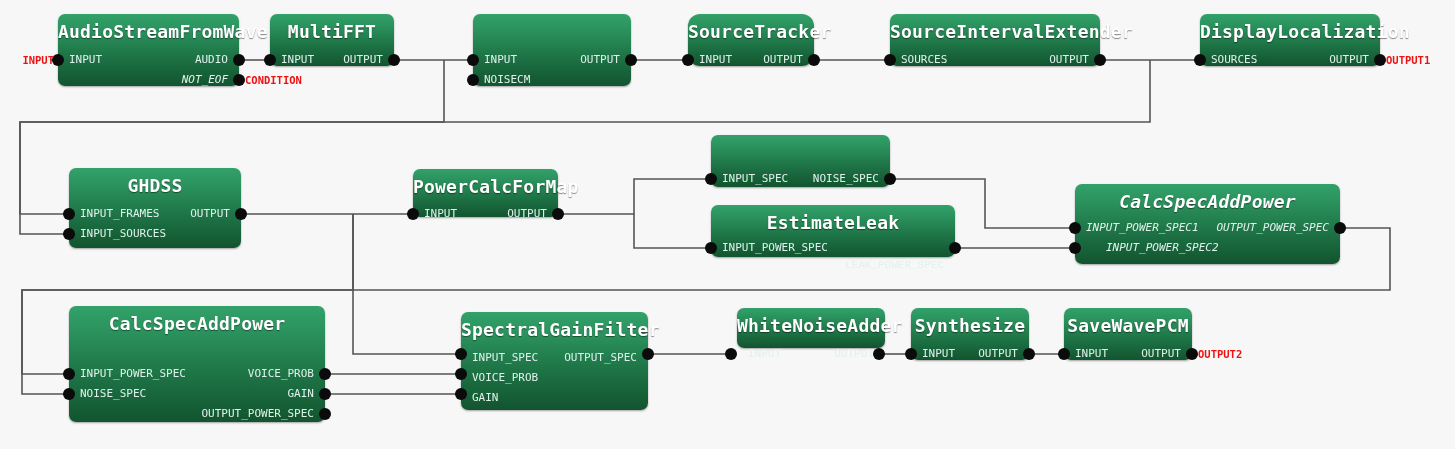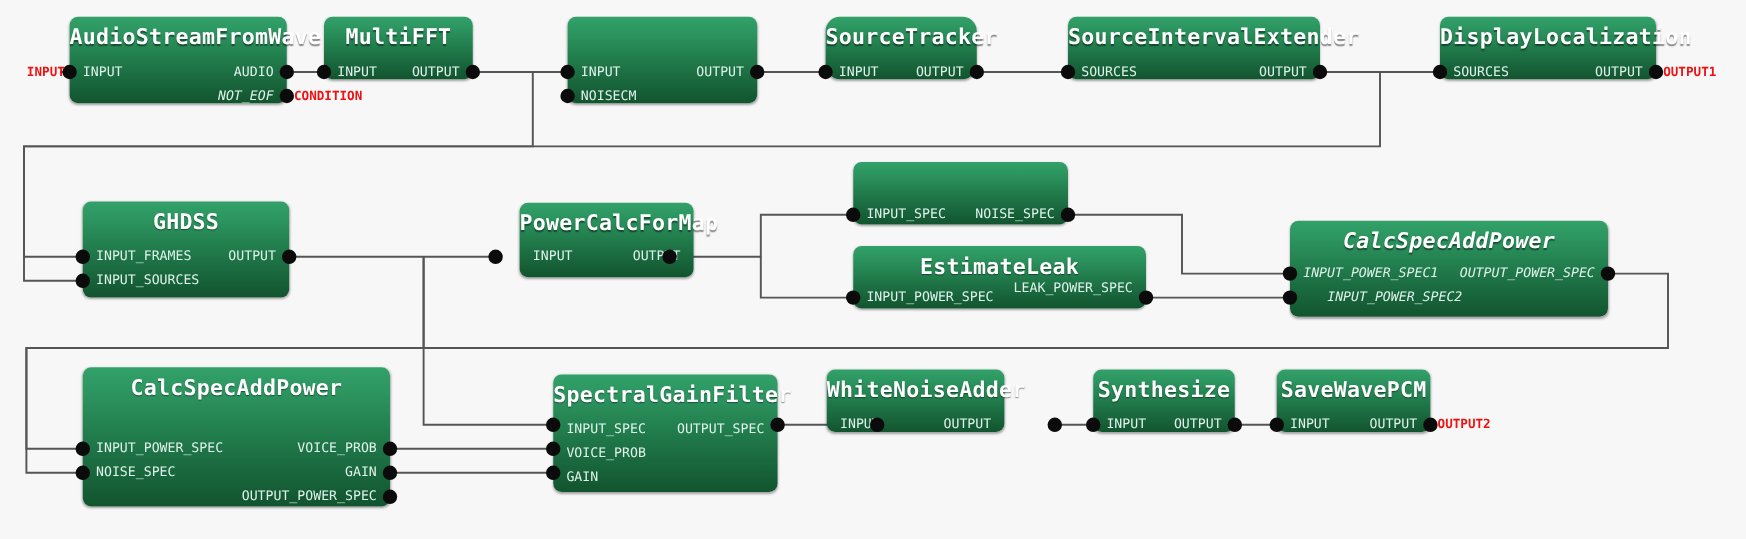--- a/index.html
+++ b/index.html
@@ -95,21 +95,21 @@
       <div class="node" style="left: 1064px; top: 308px; width: 128px; height: 52px;">
         <div class="node-title">SaveWavePCM</div>
         <div class="port-row in" style="top: 36px;">INPUT</div>
         <div class="port-row out" style="top: 36px;">OUTPUT</div>
       </div>
       <div class="node" style="left: 911px; top: 308px; width: 118px; height: 52px;">
         <div class="node-title">Synthesize</div>
         <div class="port-row in" style="top: 36px;">INPUT</div>
         <div class="port-row out" style="top: 36px;">OUTPUT</div>
       </div>
-      <div class="node" style="left: 689px; top: 308px; width: 148px; height: 52px;">
+      <div class="node" style="left: 737px; top: 308px; width: 148px; height: 40px;">
         <div class="node-title">WhiteNoiseAdder</div>
         <div class="port-row in" style="top: 36px;">INPUT</div>
         <div class="port-row out" style="top: 36px;">OUTPUT</div>
       </div>
       <div class="node" style="left: 461px; top: 312px; width: 187px; height: 98px;">
         <div class="node-title">SpectralGainFilter</div>
         <div class="port-row in" style="top: 36px;">INPUT_SPEC</div>
         <div class="port-row in" style="top: 56px;">VOICE_PROB</div>
         <div class="port-row in" style="top: 76px;">GAIN</div>
         <div class="port-row out" style="top: 36px;">OUTPUT_SPEC</div>
@@ -124,27 +124,27 @@
       </div>
       <div class="node" style="left: 1075px; top: 184px; width: 265px; height: 80px; font-style: italic;">
         <div class="node-title">CalcSpecAddPower</div>
         <div class="port-row in" style="top: 34px;">INPUT_POWER_SPEC1</div>
         <div class="port-row in" style="top: 54px; margin-left: 20px;">INPUT_POWER_SPEC2</div>
         <div class="port-row out" style="top: 34px;">OUTPUT_POWER_SPEC</div>
       </div>
       <div class="node" style="left: 711px; top: 205px; width: 244px; height: 52px;">
         <div class="node-title">EstimateLeak</div>
         <div class="port-row in" style="top: 33px;">INPUT_POWER_SPEC</div>
-        <div class="port-row out" style="top: 25px;">LEAK_POWER_SPEC</div>
+        <div class="port-row out" style="top: 50px; font-family: Liberation Mono, monospace;">LEAK_POWER_SPEC</div>
       </div>
       <div class="node" style="left: 711px; top: 135px; width: 179px; height: 52px;">
         <div class="port-row in" style="top: 34px;">INPUT_SPEC</div>
         <div class="port-row out" style="top: 34px;">NOISE_SPEC</div>
       </div>
-      <div class="node" style="left: 433px; top: 169px; width: 145px; height: 62px;">
+      <div class="node" style="left: 413px; top: 169px; width: 145px; height: 48px;">
         <div class="node-title">PowerCalcForMap</div>
         <div class="port-row in" style="top: 35px;">INPUT</div>
         <div class="port-row out" style="top: 35px;">OUTPUT</div>
       </div>
       <div class="node" style="left: 69px; top: 168px; width: 172px; height: 80px;">
         <div class="node-title">GHDSS</div>
         <div class="port-row in" style="top: 36px;">INPUT_FRAMES</div>
         <div class="port-row in" style="top: 56px;">INPUT_SOURCES</div>
         <div class="port-row out" style="top: 36px;">OUTPUT</div>
       </div>

